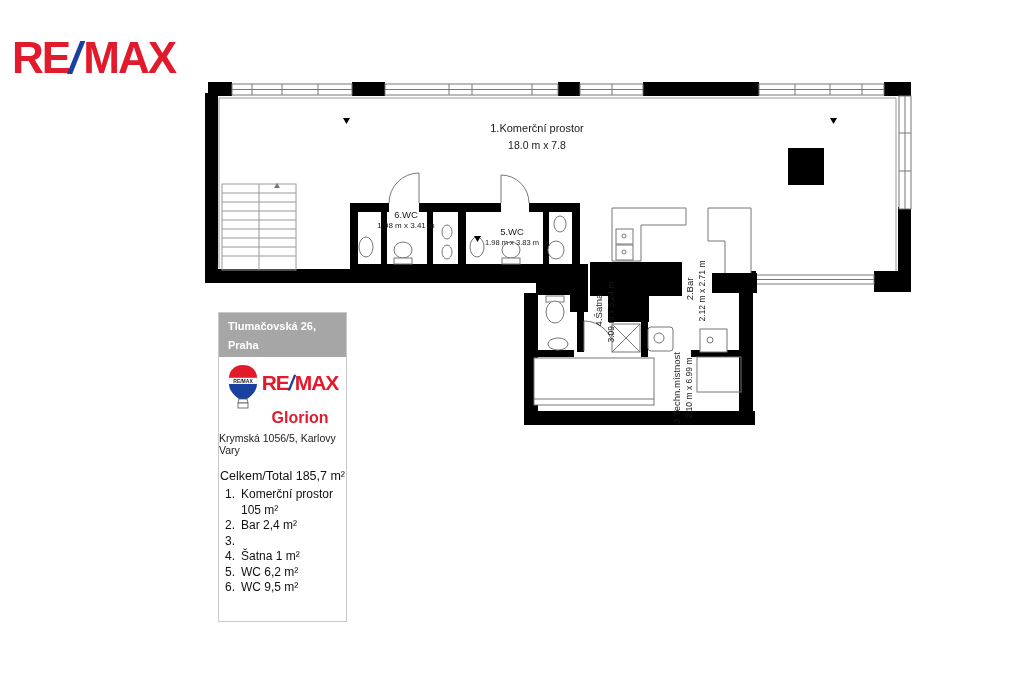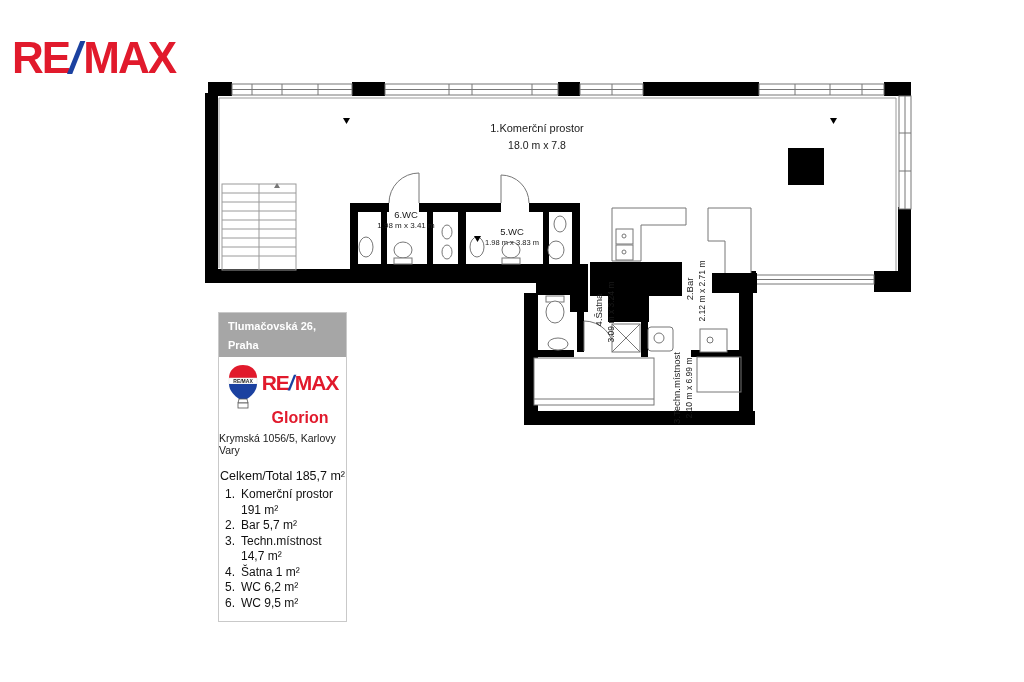--- a/index.html
+++ b/index.html
@@ -261,29 +261,28 @@
       </div>
     </div>
     <div class="office-addr">Krymská 1056/5, Karlovy Vary</div>
   </div>
 
   <div class="totals">
     <div class="totals-title">Celkem/Total 185,7 m²</div>
     <ul class="totals-list">
       <li>
         <span class="num">1.</span>
-        <span>Komerční prostor 191 m²</span>
+        <span>Komerční prostor 105 m²</span>
       </li>
       <li>
         <span class="num">2.</span>
-        <span>Bar 5,7 m²</span>
+        <span>Bar 2,4 m²</span>
       </li>
       <li>
         <span class="num">3.</span>
-        <span>Techn.místnost 14,7 m²</span>
       </li>
       <li>
         <span class="num">4.</span>
         <span>Šatna 1 m²</span>
       </li>
       <li>
         <span class="num">5.</span>
         <span>WC 6,2 m²</span>
       </li>
       <li>

